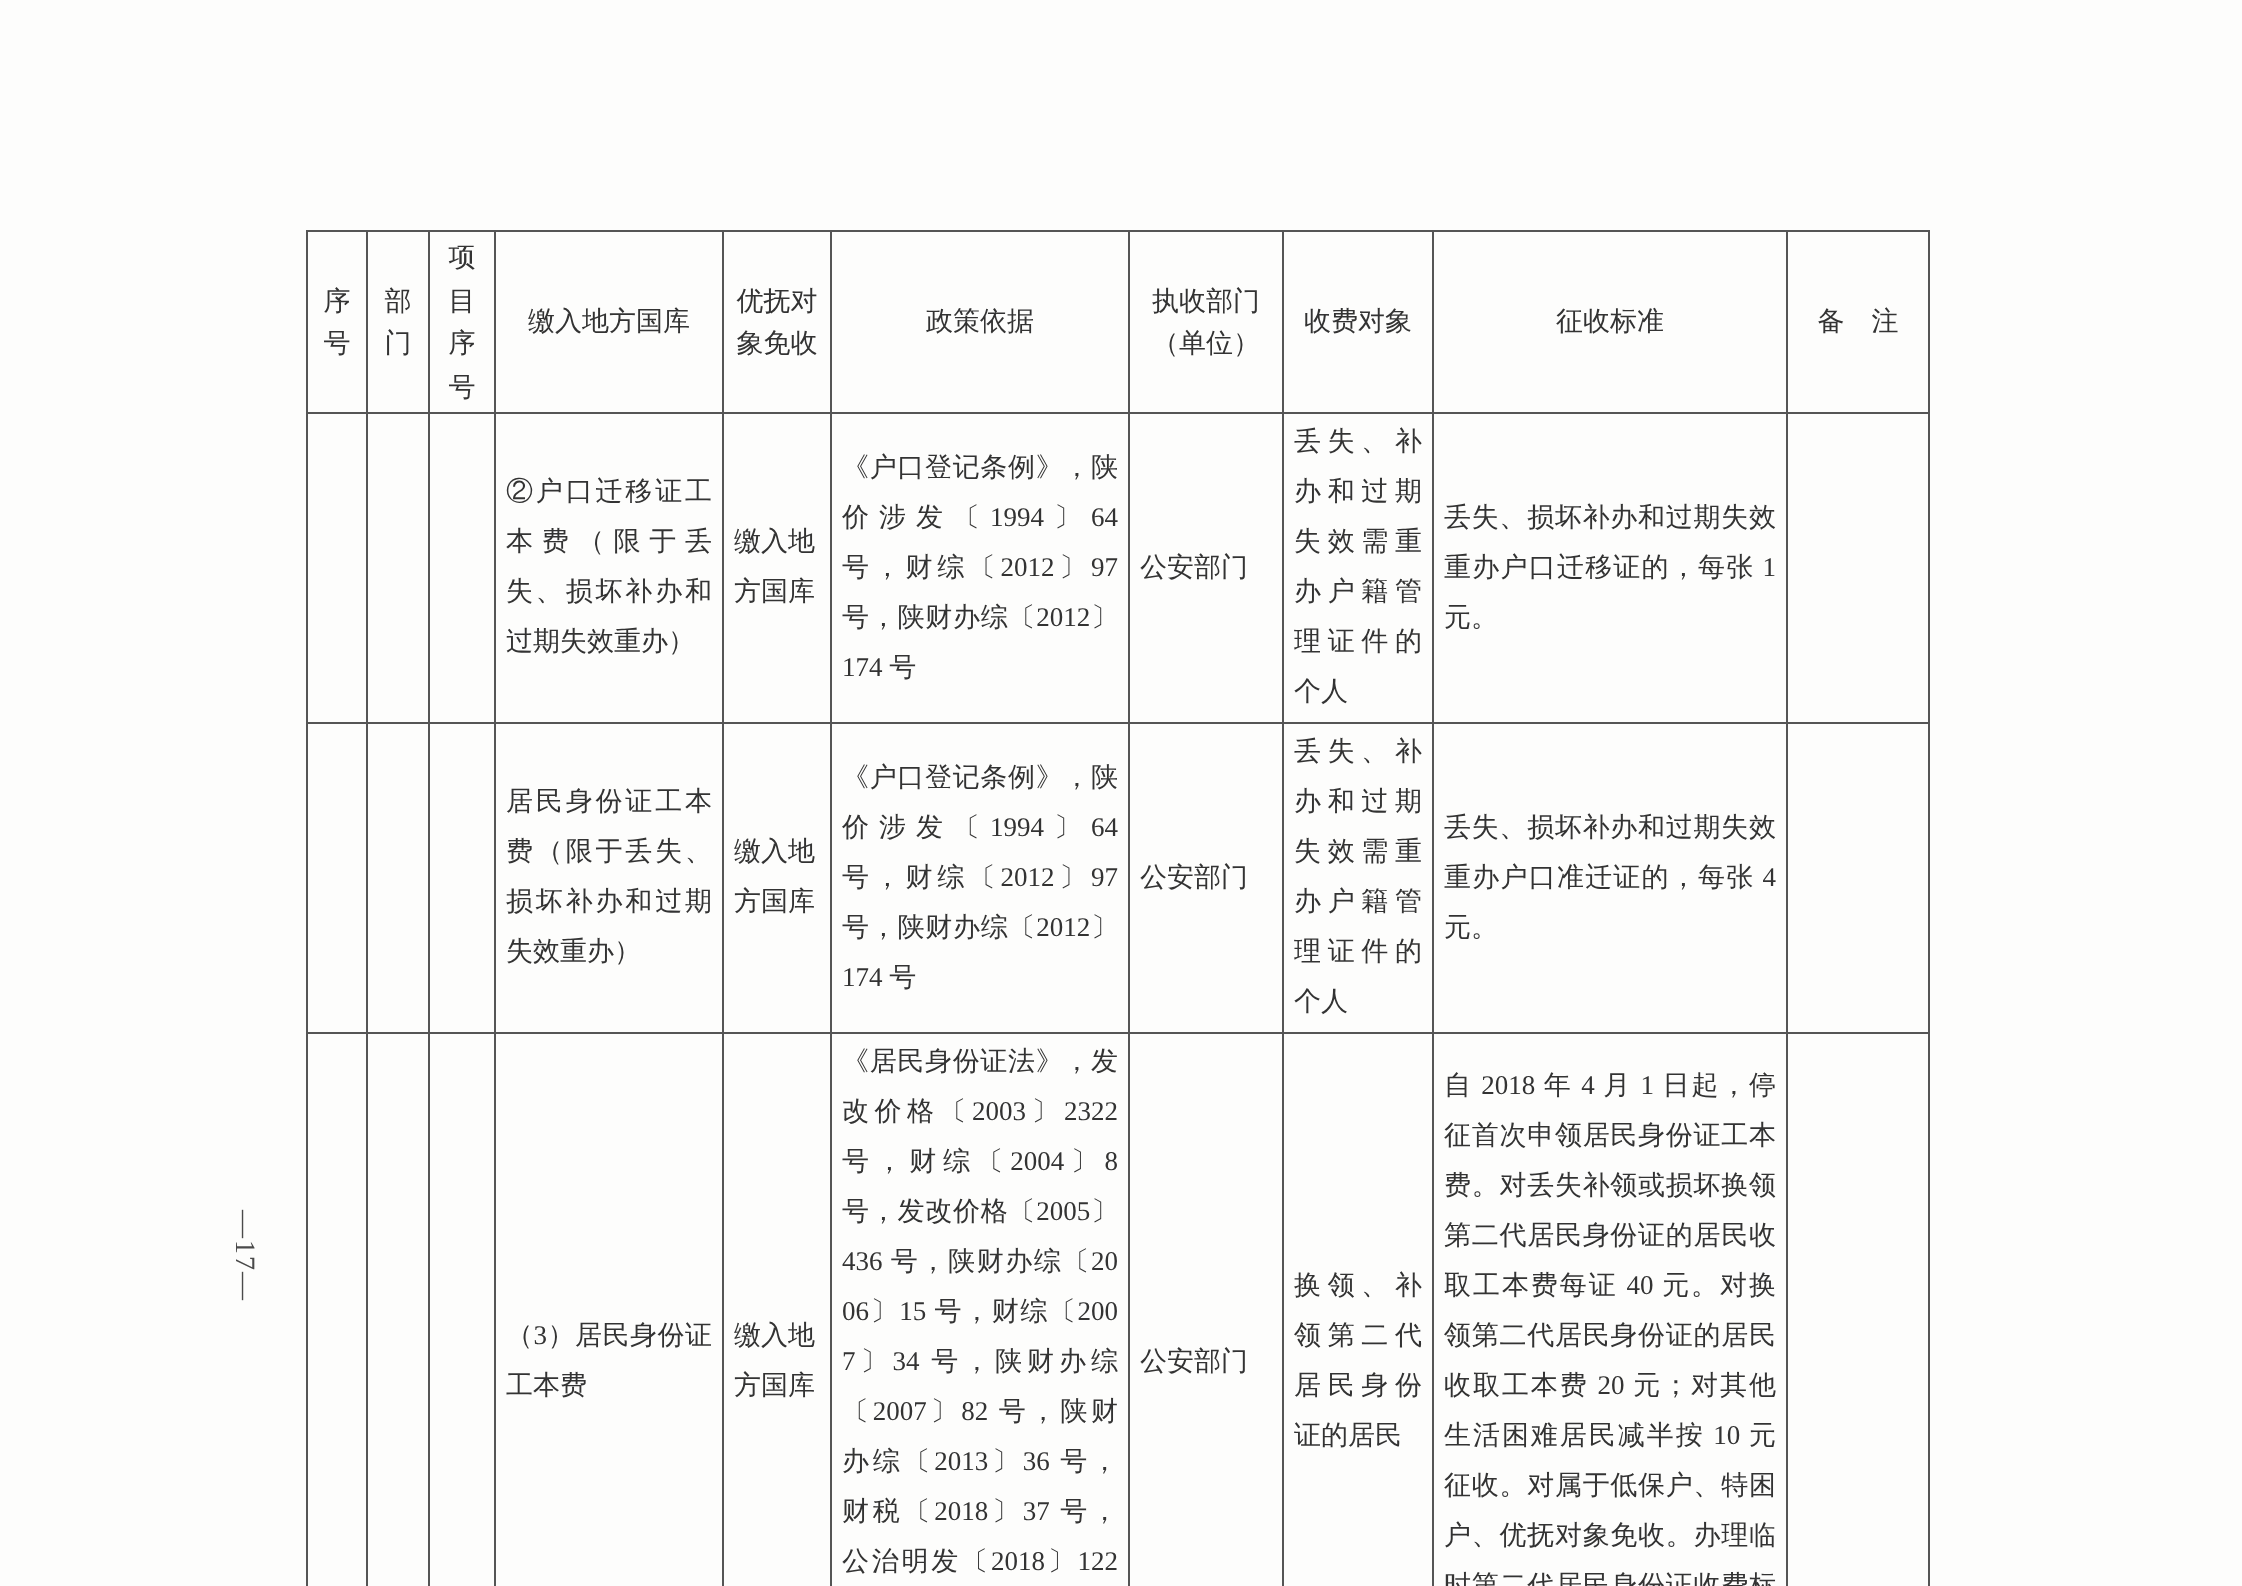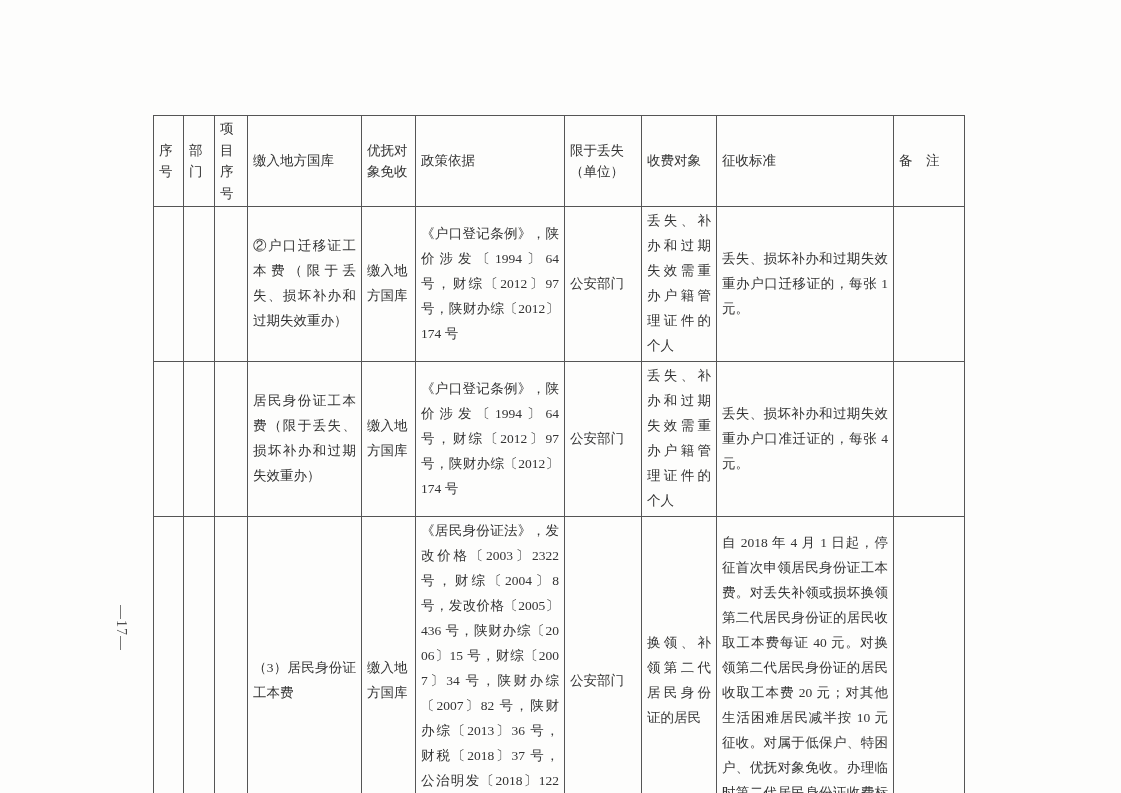--- a/index.html
+++ b/index.html
@@ -41,21 +41,21 @@
     vertical-align: middle;
     font-weight: normal;
     line-height: 1.85;
     word-break: break-all;
     overflow: hidden;
   }
   .fee-table thead tr { height: 55px; }
   .fee-table tr.row-1 { height: 125px; }
   .fee-table tr.row-2 { height: 126px; }
   .fee-table tr.row-3 { height: 252px; }
-  .fee-table th { text-align: left; line-height: 1.6; }
+  .fee-table th { text-align: center; line-height: 1.6; }
   .al-c { text-align: center; }
   .al-l { text-align: left; }
   .al-j { text-align: justify; text-align-last: left; }
 </style>
 </head>
 <body>
 
 <div class="scan-page">
 
   <div class="page-number">—17—</div>
@@ -74,21 +74,21 @@
       <col style="width:71px">
     </colgroup>
     <thead>
       <tr>
         <th>序号</th>
         <th>部门</th>
         <th>项目序号</th>
         <th>缴入地方国库</th>
         <th>优抚对象免收</th>
         <th>政策依据</th>
-        <th>限于丢失（单位）</th>
+        <th>执收部门（单位）</th>
         <th>收费对象</th>
         <th>征收标准</th>
         <th>备　注</th>
       </tr>
     </thead>
     <tbody>
       <tr class="row-1">
         <td class="al-c"></td>
         <td class="al-c"></td>
         <td class="al-c"></td>

